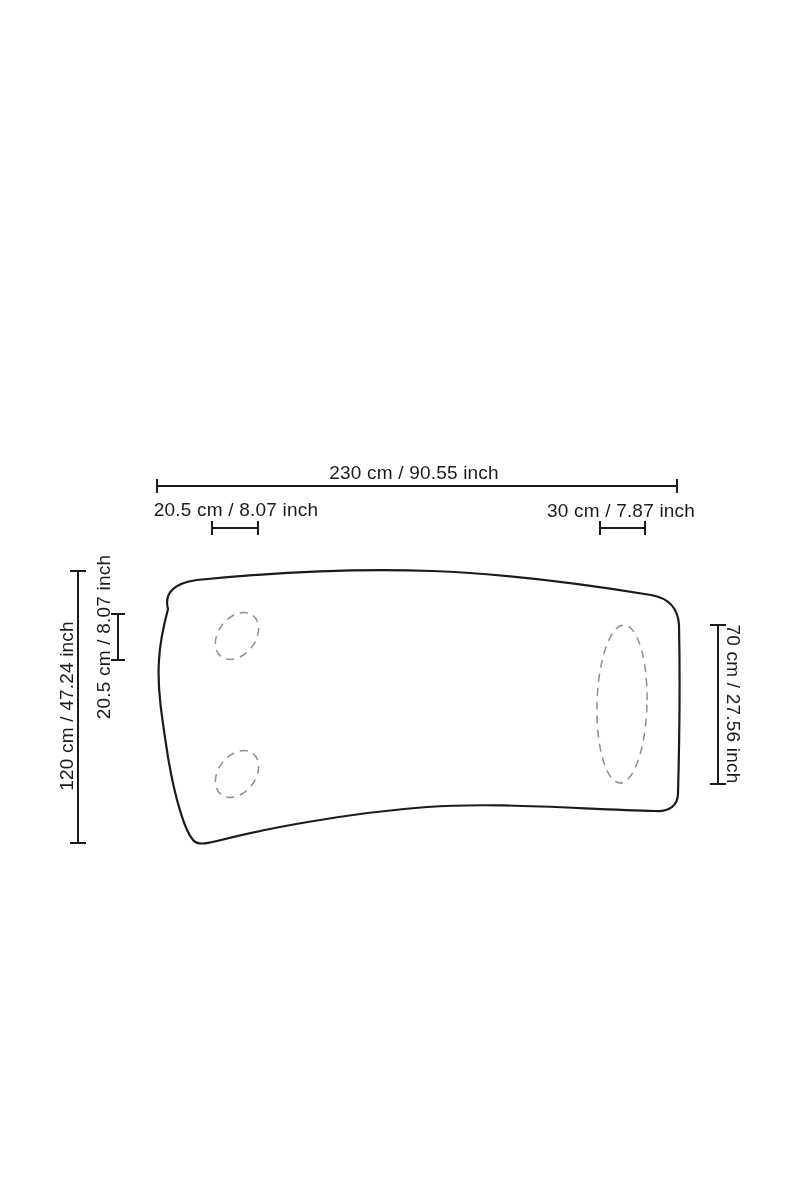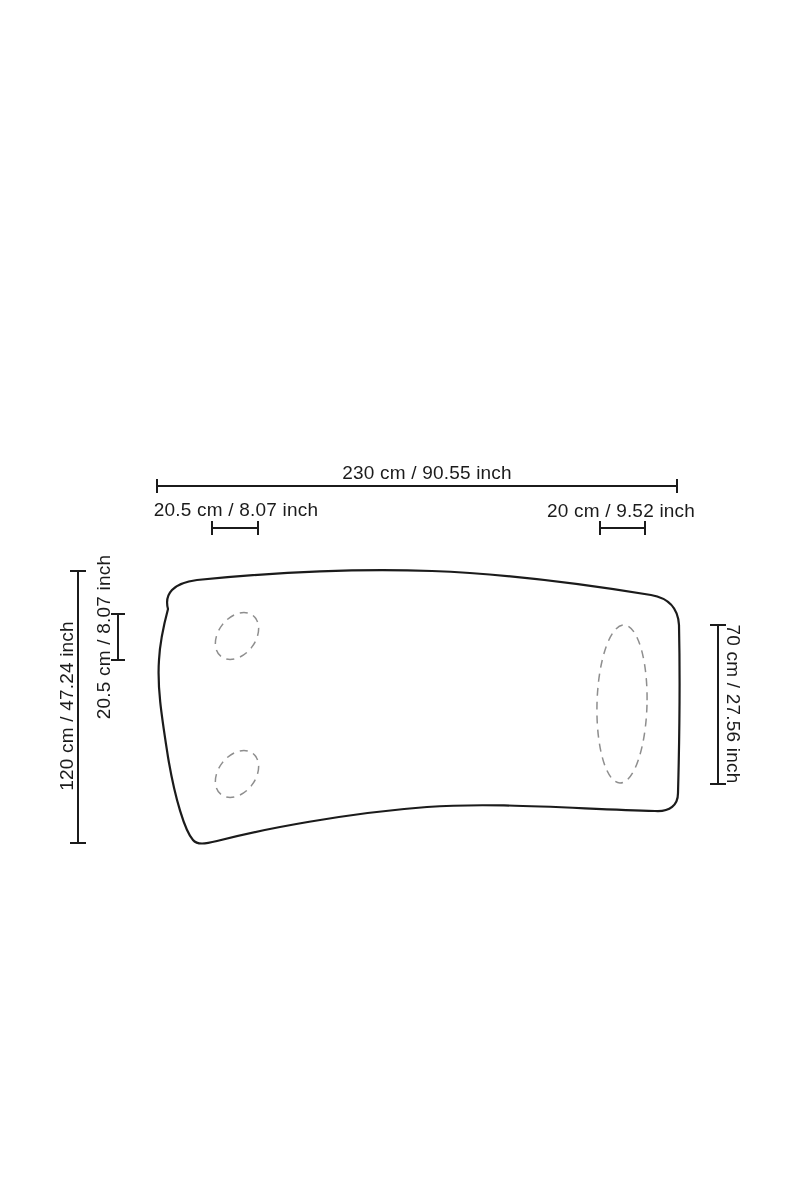--- a/index.html
+++ b/index.html
@@ -112,25 +112,25 @@
       <line class="dim" x1="111" y1="660" x2="125" y2="660"></line>
     </g>
 
     <g>
       <line class="dim" x1="718" y1="625" x2="718" y2="784"></line>
       <line class="dim" x1="710" y1="625" x2="726" y2="625"></line>
       <line class="dim" x1="710" y1="784" x2="726" y2="784"></line>
     </g>
   </svg>
 
-  <div class="dim-label" style="left:427px; top:472px">230 cm / 90.55 inch</div>
+  <div class="dim-label" style="left:414px; top:472px">230 cm / 90.55 inch</div>
 
   <div class="dim-label" style="left:236px; top:509px">20.5 cm / 8.07 inch</div>
 
-  <div class="dim-label" style="left:621px; top:510px">20 cm / 9.52 inch</div>
+  <div class="dim-label" style="left:621px; top:510px">30 cm / 7.87 inch</div>
 
   <div class="dim-label rot-ccw" style="left:66px; top:706px">120 cm / 47.24 inch</div>
 
   <div class="dim-label rot-ccw" style="left:103px; top:637px">20.5 cm / 8.07 inch</div>
 
   <div class="dim-label rot-cw" style="left:733px; top:704px">70 cm / 27.56 inch</div>
 
 </div>
 
 </body></html>

